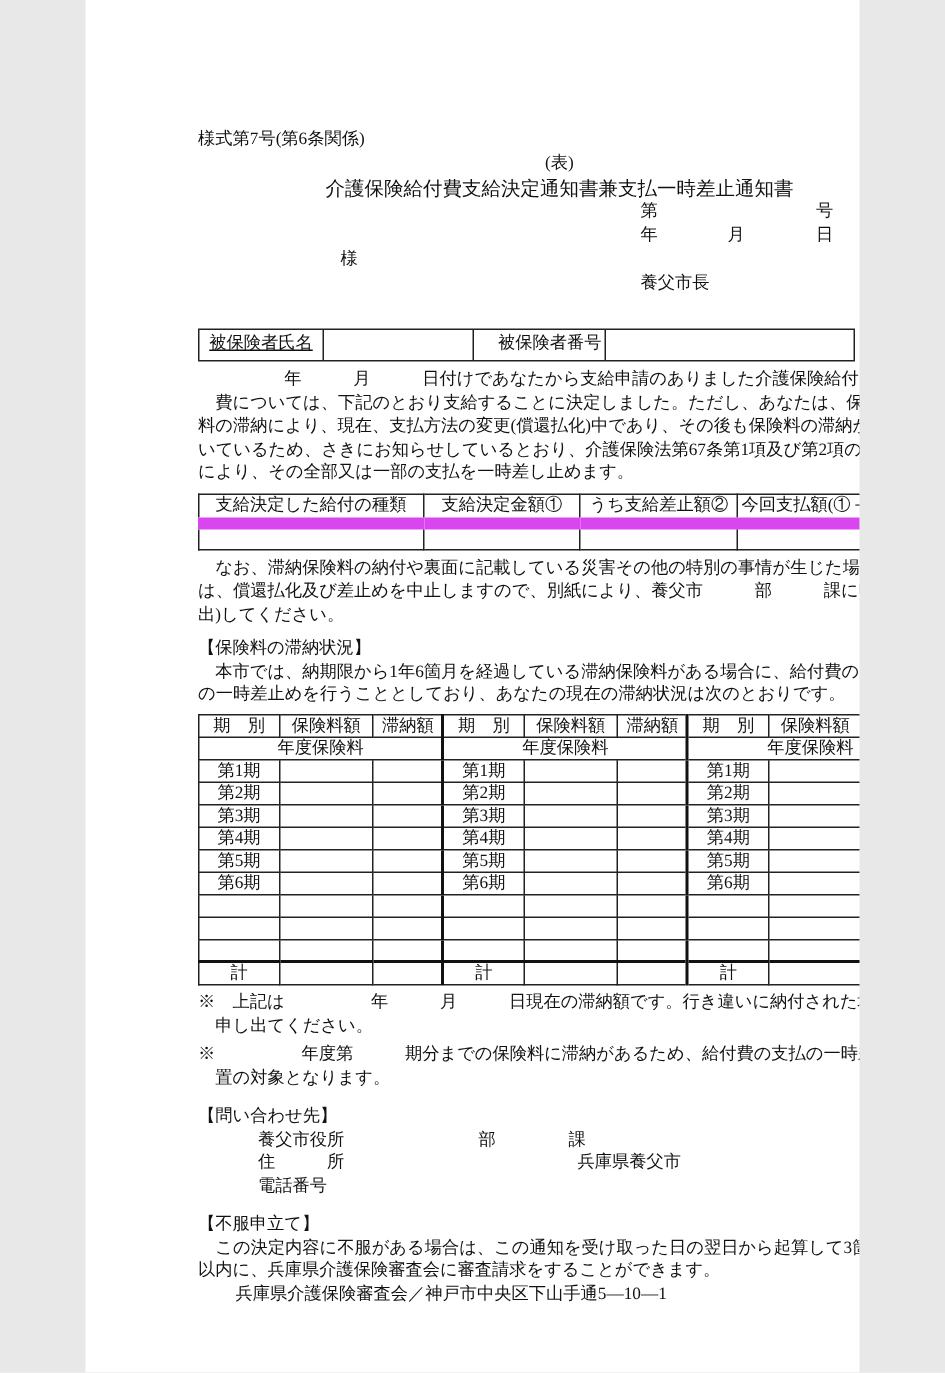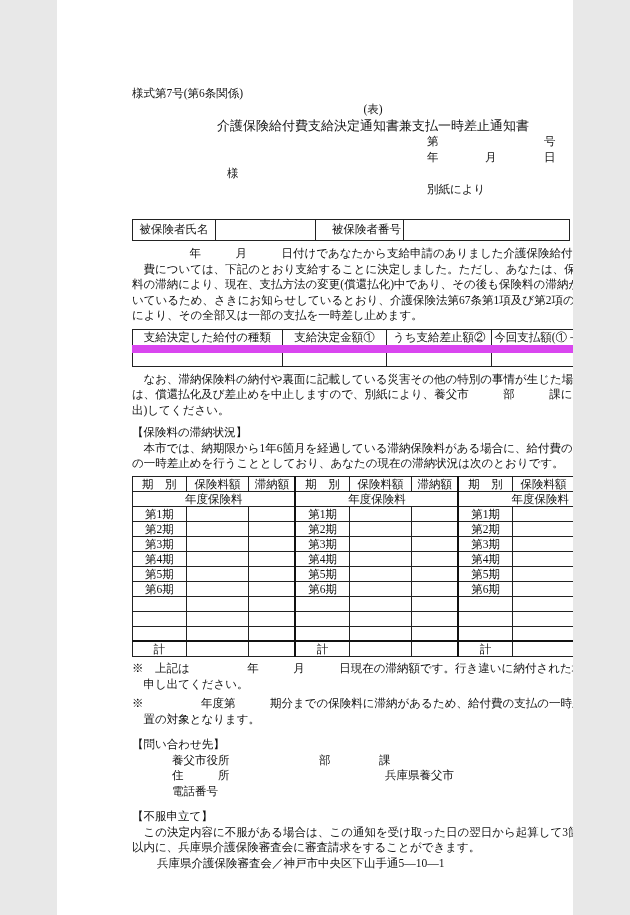--- a/index.html
+++ b/index.html
@@ -14,21 +14,21 @@
   .center { text-align:center; }
   .title { font-size:13px; line-height:17px; }
   .pre { white-space:pre; }
   .posrow { position:relative; height:16px; }
   .posrow span { position:absolute; top:0; }
 
   
   .insured-row { display:flex; width:438px; height:22px; border:1.5px solid #222; margin-top:21px; }
   .insured-row .cell { border-left:1px solid #222; display:flex; align-items:center; }
   .insured-row .cell:first-child { border-left:none; }
-  .ins-label { width:82px; justify-content:center; }
+  .ins-label { width:82px; justify-content:center;text-decoration:underline; }
   .ins-value { width:100px; }
   .ins-label2 { width:88px; justify-content:center;padding-left:14px; }
   .numcells { flex:1; display:flex; }
   .num-cell { flex:1; border-left:1px dotted #555; }
   .num-cell:first-child { border-left:none; }
 
   
   table { border-collapse:collapse; }
   .decision-table { width:465px; margin-top:5px; }
   .decision-table th, .decision-table td {
@@ -69,21 +69,21 @@
     </div>
     <div class="posrow">
       <span style="left:295px">年</span>
       <span style="left:353px">月</span>
       <span style="left:412px">日</span>
     </div>
     <div class="posrow">
       <span style="left:95px">様</span>
     </div>
     <div class="posrow">
-      <span style="left:295px">別紙により</span>
+      <span style="left:295px">養父市長</span>
     </div>
 
     <div class="insured-row">
       <div class="cell ins-label">被保険者氏名</div>
       <div class="cell ins-value"></div>
       <div class="cell ins-label2">被保険者番号</div>
       <div class="cell numcells">
           <span class="num-cell"></span>
           <span class="num-cell"></span>
           <span class="num-cell"></span>

